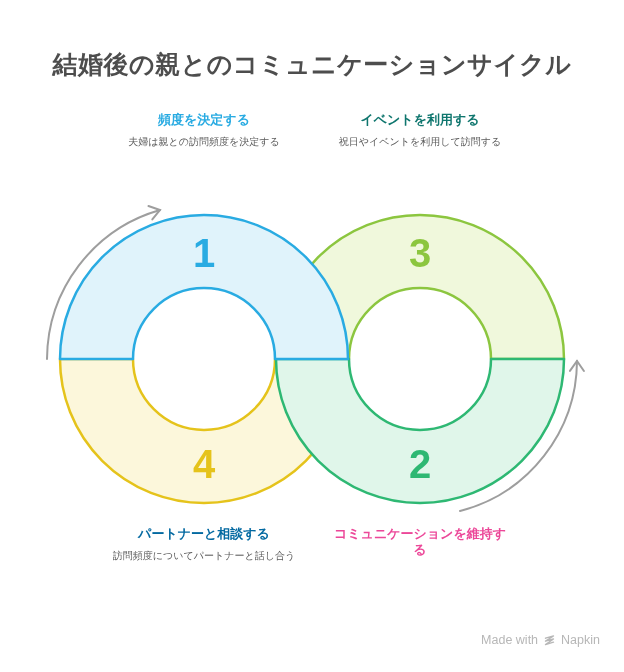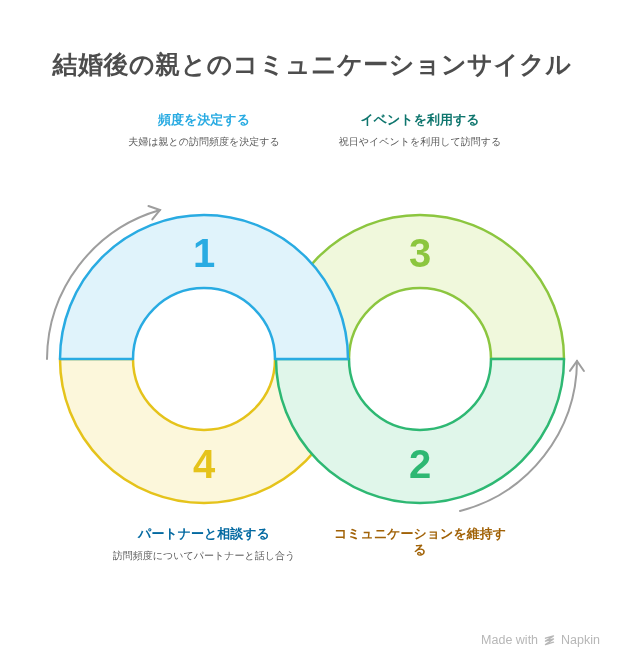--- a/index.html
+++ b/index.html
@@ -83,21 +83,21 @@
     <div class="step-label" style="color: #0f766e;">イベントを利用する</div>
     <div class="step-desc">祝日やイベントを利用して訪問する</div>
   </div>
 
   <div class="label-block block-bottom-left">
     <div class="step-label" style="color: #0369a1;">パートナーと相談する</div>
     <div class="step-desc">訪問頻度についてパートナーと話し合う</div>
   </div>
 
   <div class="label-block block-bottom-right">
-    <div class="step-label" style="color: #a16207;">コミュニケーションを維持する</div>
+    <div class="step-label" style="color: #ec4899;">コミュニケーションを維持する</div>
   </div>
 
   <div class="footer">
     <span>Made with</span>
     <svg class="napkin-logo" width="13" height="13" viewBox="0 0 13 13">
       <path d="M2.5 4.2 L10.5 2 L2.5 7.2 L10.5 5 L2.5 10.6 L10.5 8.2" fill="none" stroke-width="1.4" stroke-linejoin="round" stroke-linecap="round" stroke="#B7B7B7"></path>
     </svg>
     <span>Napkin</span>
   </div>
 

